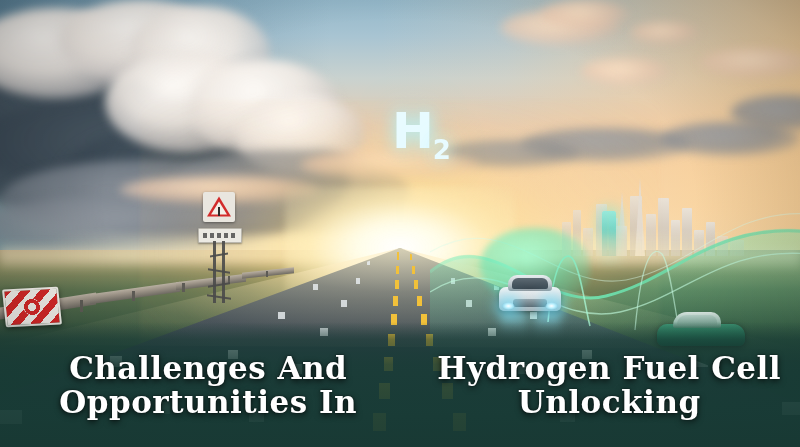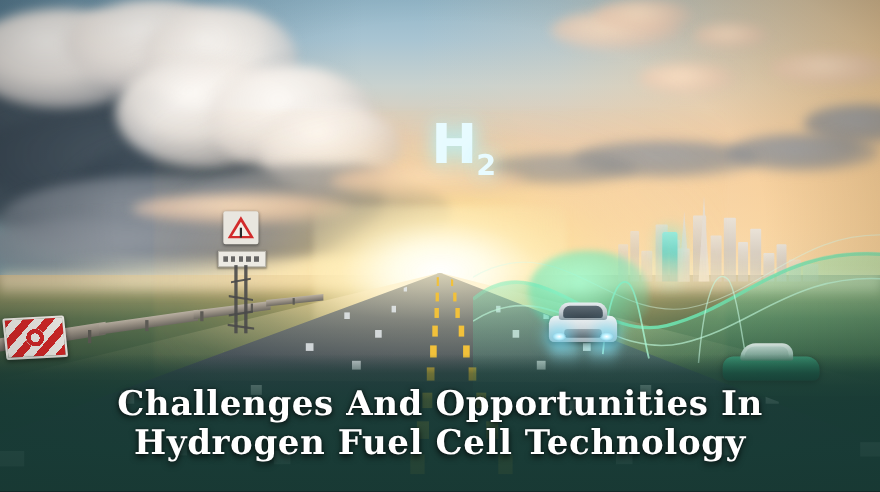--- a/index.html
+++ b/index.html
@@ -296,21 +296,21 @@
     position:absolute;left:0;bottom:0;width:800px;height:125px;
     background:linear-gradient(to bottom,
       rgba(22,58,52,0) 0%,
       rgba(22,58,52,.60) 14%,
       rgba(24,60,54,.86) 34%,
       rgba(24,60,54,.93) 70%,
       rgba(24,58,52,.95) 100%);
   }
   .titlewrap{
     position:absolute;left:0;bottom:0;width:800px;height:125px;
-    display:flex;flex-direction:column;align-items:center;justify-content:center;
+    display:flex;flex-direction:row;align-items:center;justify-content:center;
     gap:2px;
   }
   .title{
     font-family:"DejaVu Serif","Liberation Serif",serif;
     font-weight:700;
     font-size:31px;line-height:34px;
     letter-spacing:.5px;
     color:#ffffff;
     text-align:center;
     text-shadow:0 2px 6px rgba(0,0,0,.75),0 0 2px rgba(0,0,0,.6);
@@ -550,16 +550,16 @@
     <div class="cg-body"></div>
     <div class="cg-cabin"></div>
     <div class="cg-glass"></div>
   </div>
 
   <div class="vignette"></div>
 
   <div class="band"></div>
   <div class="titlewrap">
     <div class="title">Challenges And Opportunities In</div>
-    <div class="title">Hydrogen Fuel Cell Technology</div>
+    <div class="title">Hydrogen Fuel Cell Unlocking</div>
   </div>
 
 </div>
 
 </body></html>

